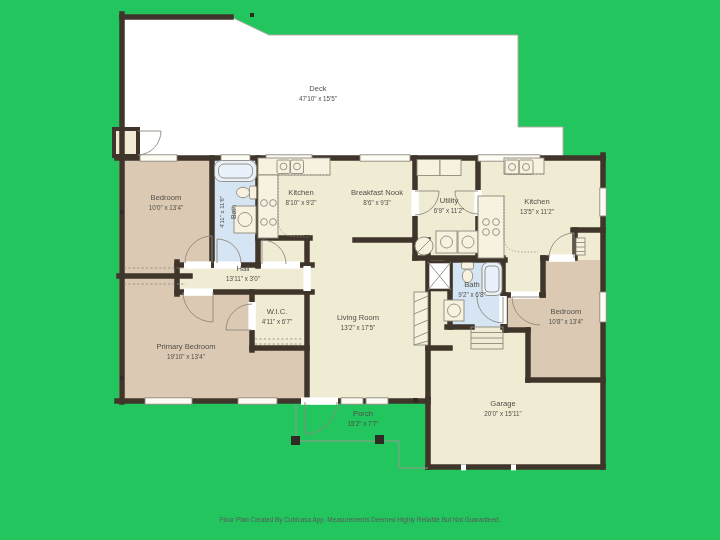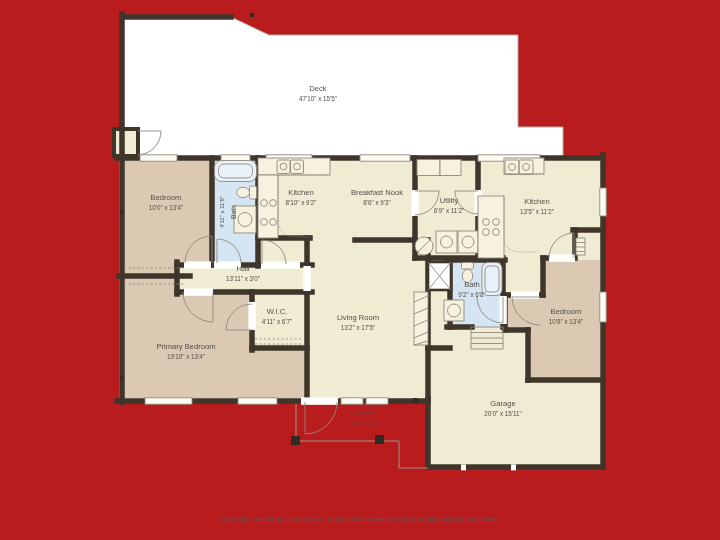--- a/index.html
+++ b/index.html
@@ -1,20 +1,20 @@
 <!DOCTYPE html>
 <html style="--wall: #3f352a; --cream: #f0ecd3; --tan: #dbc9b3; --bath: #d6e5f3;"><head>
 <meta charset="utf-8">
 <style>
   :root{
     --wall:#3f352a; --cream:#f0ecd3; --tan:#dbc9b3; --bath:#d6e5f3;
     --fix:#8e897e; --thin:#9a968c; --txt:#514e49; --lite:#f6f2df; --tubfill:#e9f1fa;
   }
   html,body{margin:0;padding:0;background:#fff;}
-  .stage{width:720px;height:540px;position:relative;background:#b91c1c;font-family:"Liberation Sans",sans-serif;}
+  .stage{width:720px;height:540px;position:relative;background:#22c55e;font-family:"Liberation Sans",sans-serif;}
   svg{display:block}
   .w{stroke:var(--wall);stroke-width:5.5;fill:none;stroke-linecap:square}
   .thin{stroke:var(--thin);stroke-width:1;fill:none}
   .door{stroke:var(--fix);stroke-width:0.9;fill:none}
   .gap{fill:#ffffff;stroke:none}
   .win{fill:#fdfcf4;stroke:var(--fix);stroke-width:0.9}
   .fixs{stroke:var(--fix);stroke-width:0.9;fill:none}
   .fixf{stroke:var(--fix);stroke-width:0.9;fill:var(--lite)}
   .tub{stroke:var(--fix);stroke-width:0.9;fill:var(--tubfill)}
   .dash{stroke:var(--fix);stroke-width:0.8;fill:none;stroke-dasharray:2.2 2.2}

